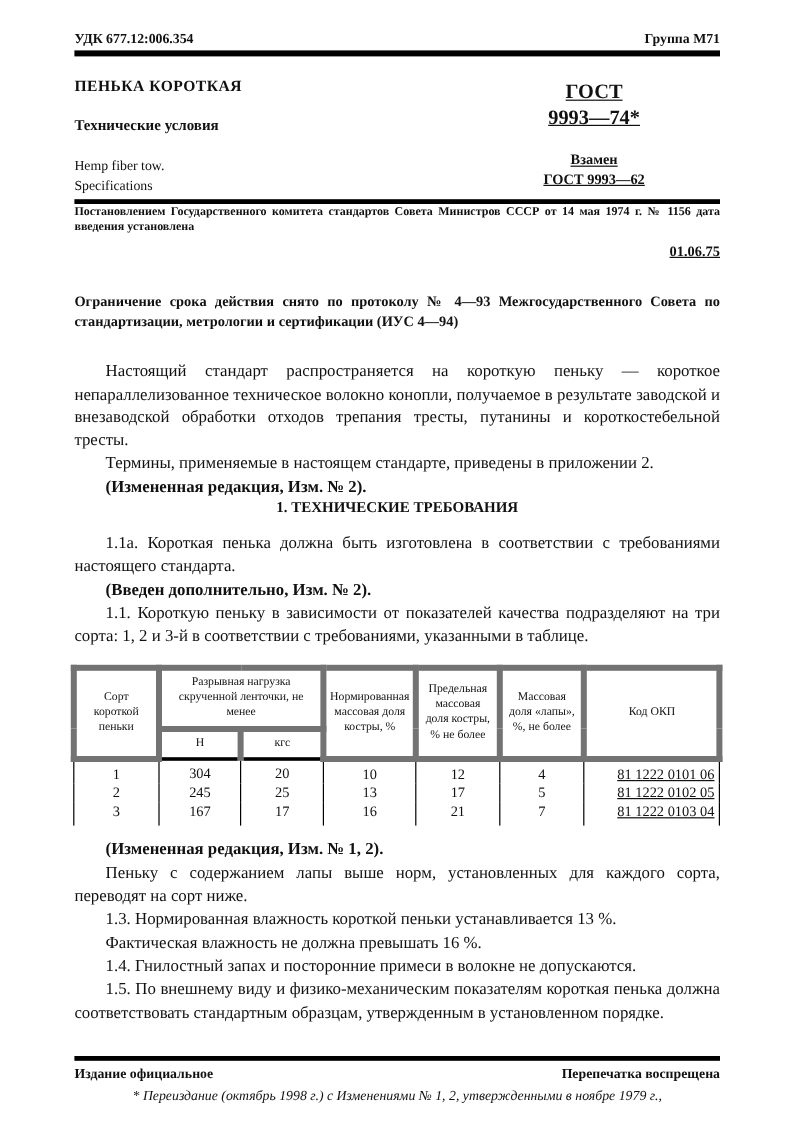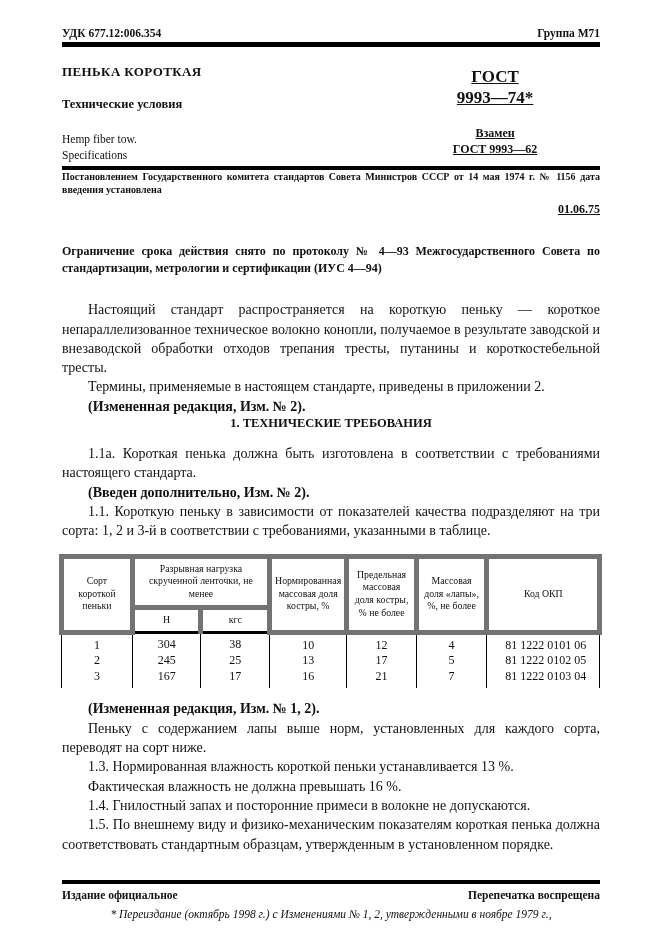--- a/index.html
+++ b/index.html
@@ -102,21 +102,21 @@
     border-right: 1px solid #000;
     border-top: none;
     border-bottom: none;
     font-size: 12px;
     line-height: 1.3;
     text-align: center;
     padding: 0 4px;
   }
   table.spec tbody tr:first-child td { border-top: 3px solid #000; padding-top: 3px; }
   table.spec tbody tr:last-child td { padding-bottom: 4px; }
-  table.spec td.okp-code { text-align: center; padding-left: 9px; }
+  table.spec td.okp-code { text-align: right; padding-left: 9px; text-decoration: underline; }
   
   .footer-rule { height: 4px; background: #000; margin-top: 26px; }
   .footer-row {
     display: flex;
     justify-content: space-between;
     font-weight: bold;
     font-size: 11.5px;
     margin-top: 5px;
   }
   .footnote {
@@ -201,21 +201,21 @@
       </tr>
       <tr class="bottom-of-head">
         <th>Н</th>
         <th>кгс</th>
       </tr>
     </thead>
     <tbody>
       <tr>
         <td>1</td>
         <td>304</td>
-        <td>38</td>
+        <td>20</td>
         <td>10</td>
         <td>12</td>
         <td>4</td>
         <td class="okp-code">81 1222 0101 06</td>
       </tr>
       <tr>
         <td>2</td>
         <td>245</td>
         <td>25</td>
         <td>13</td>

